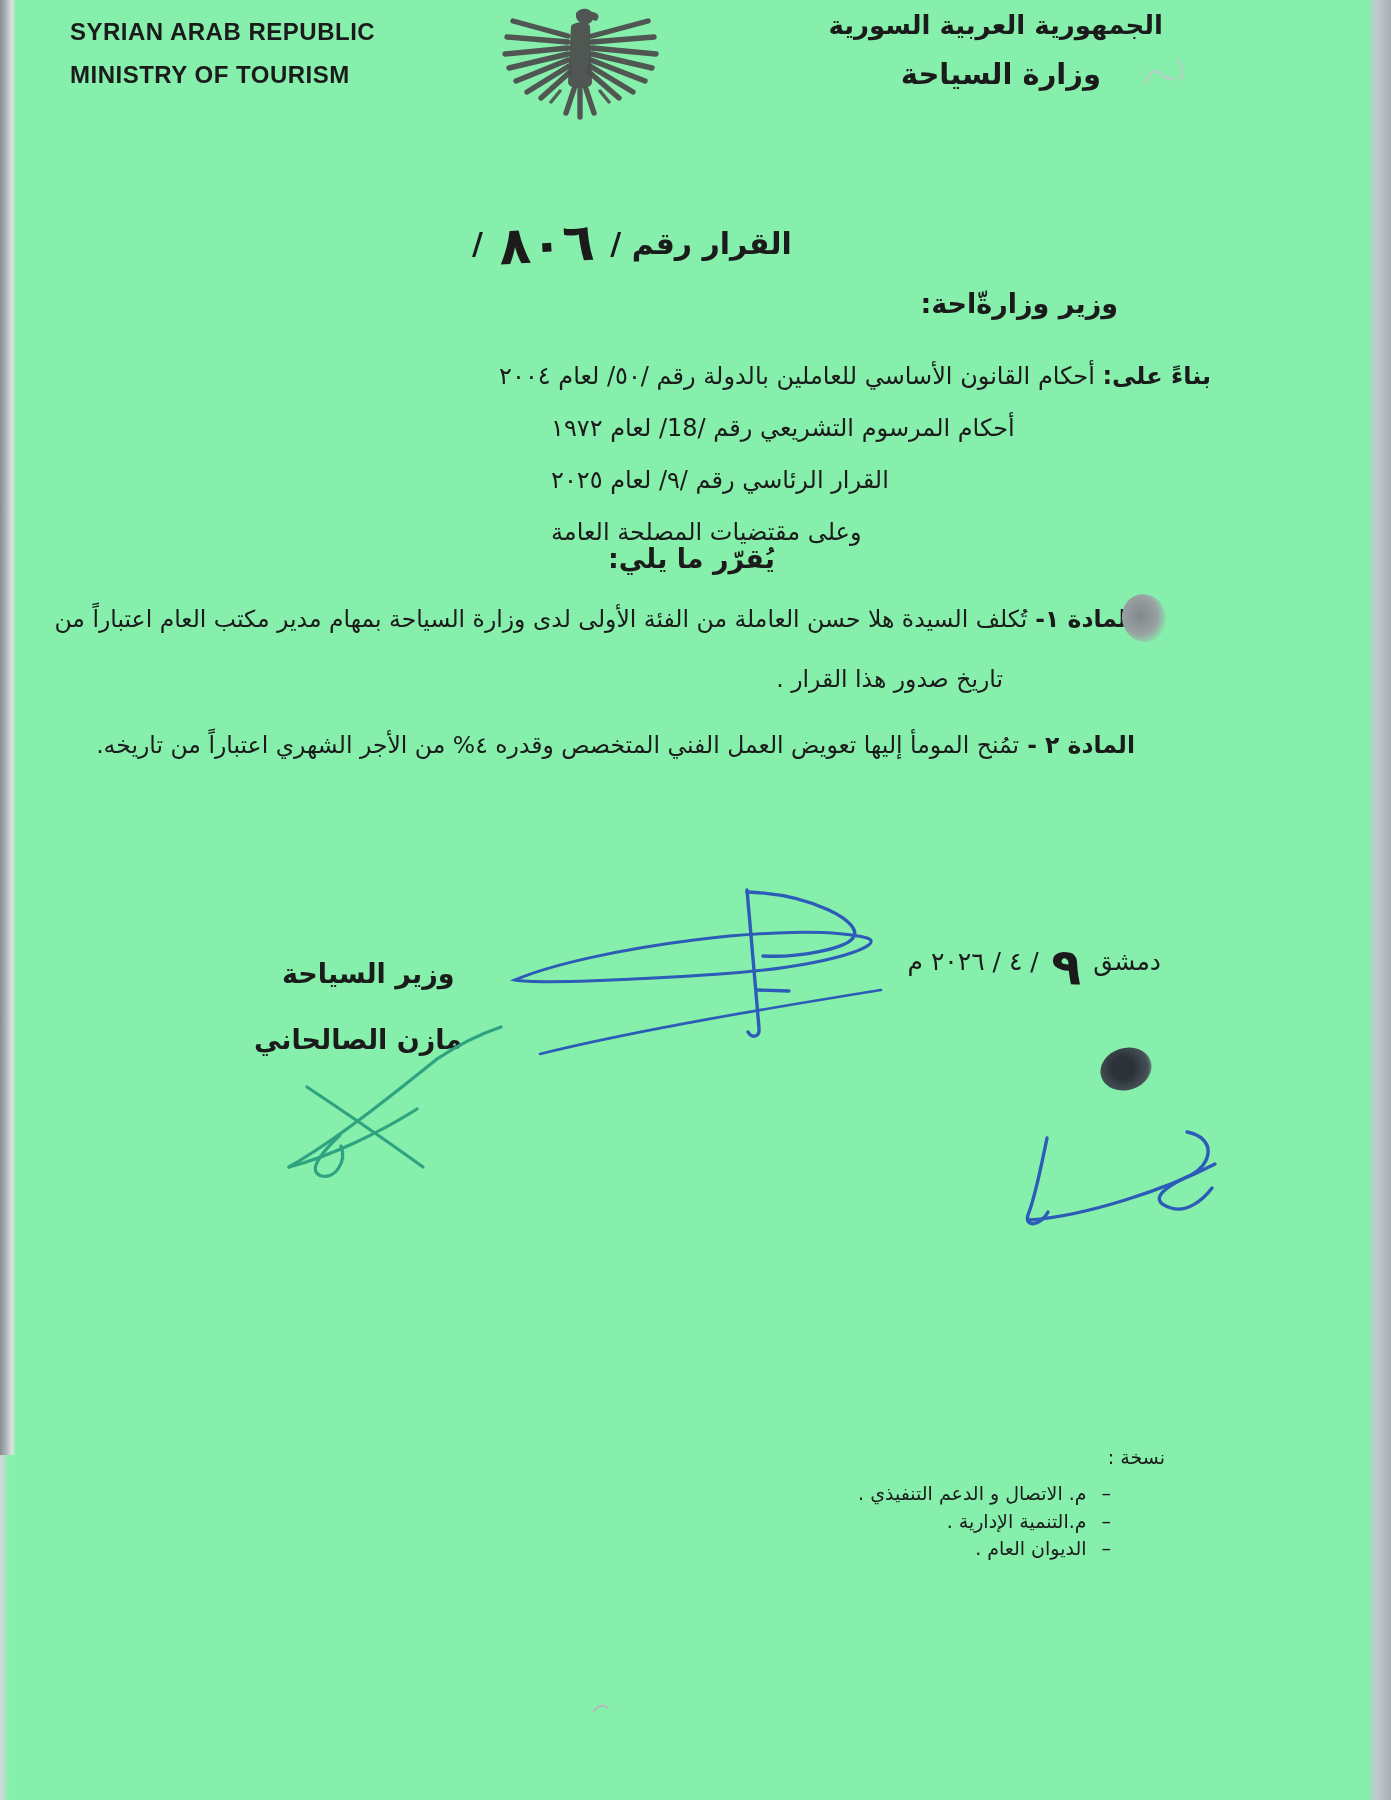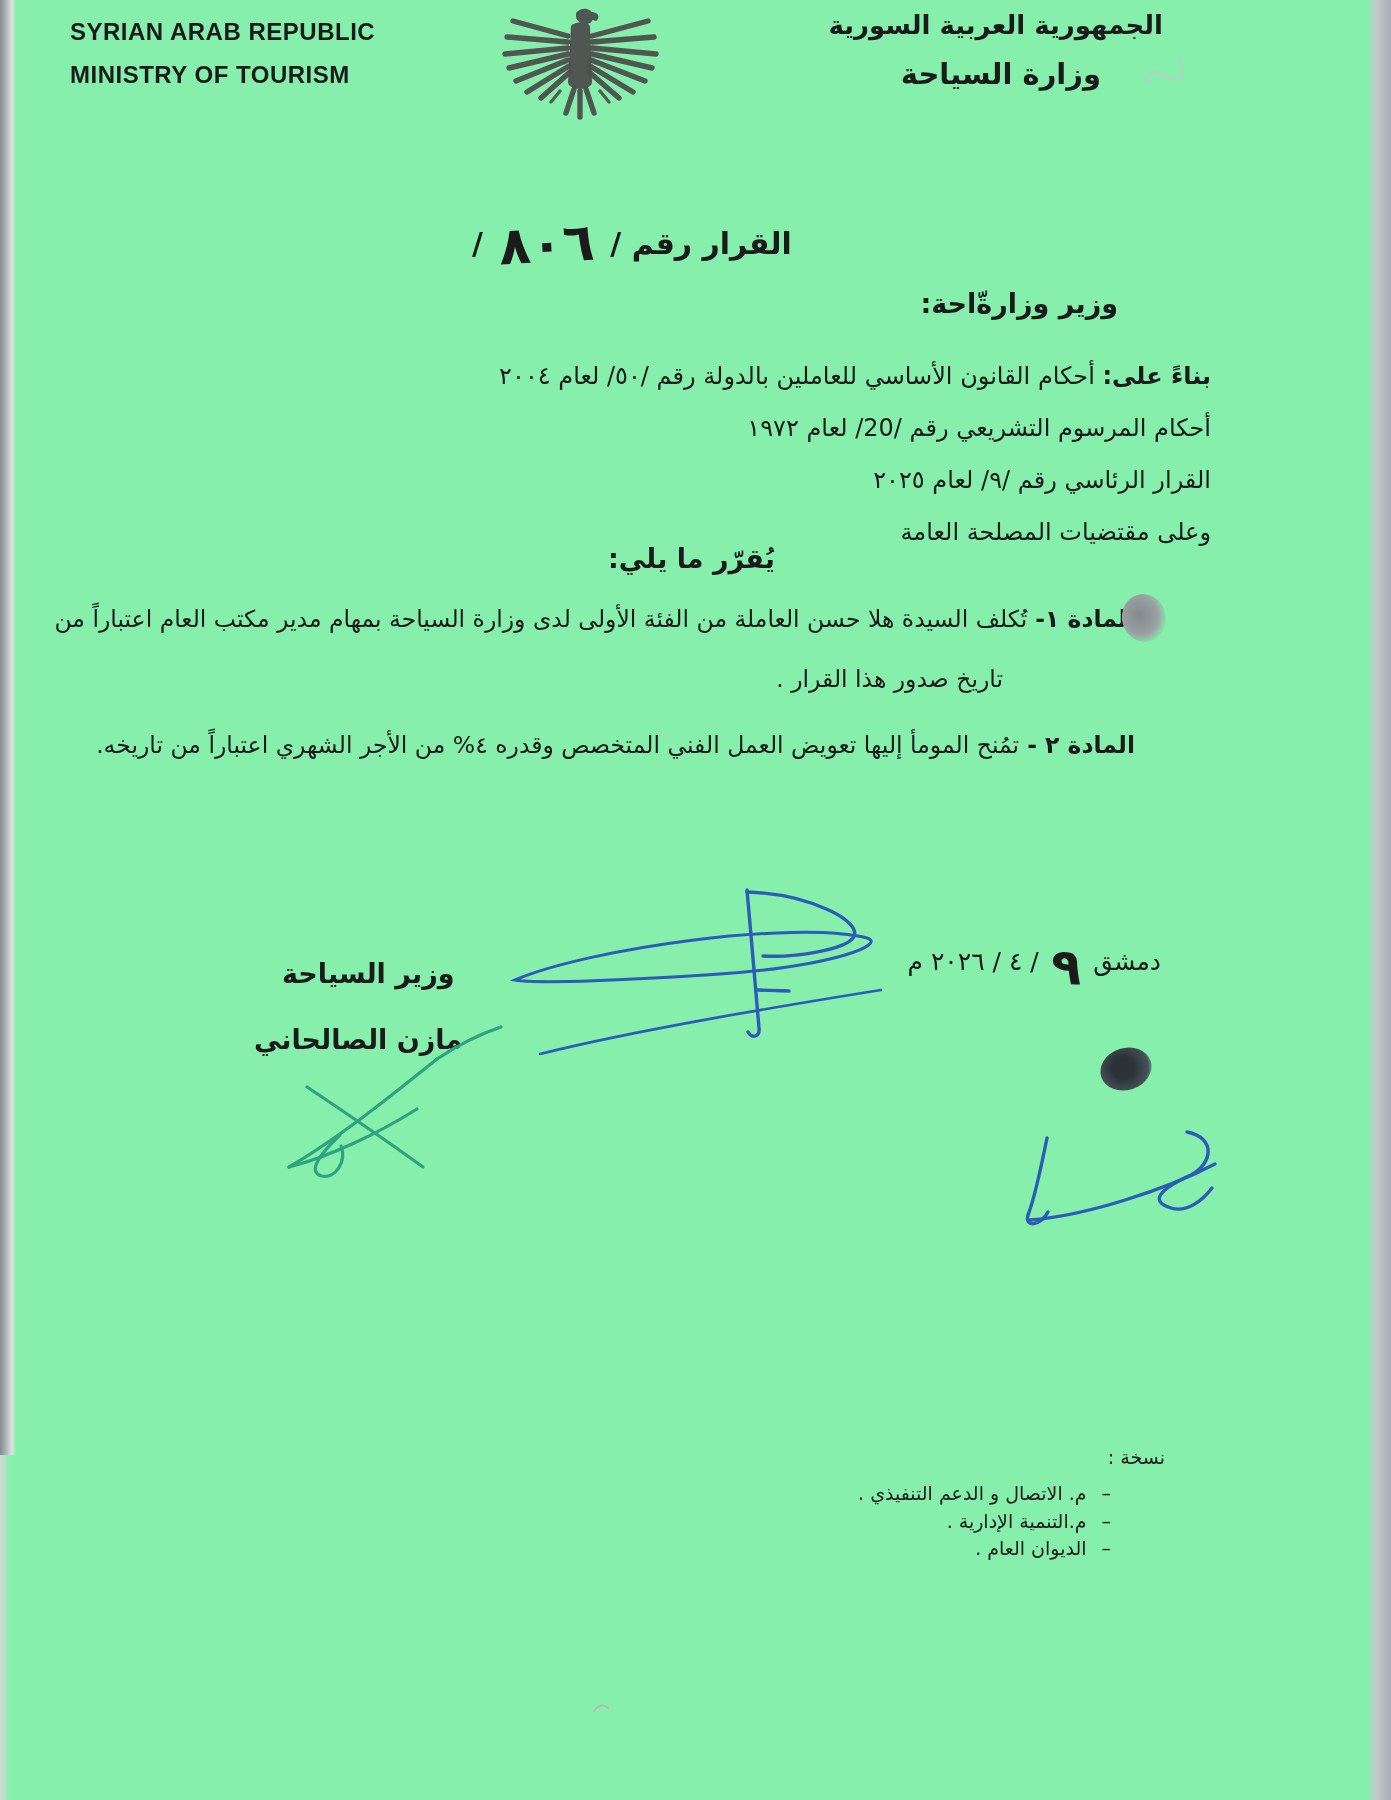--- a/index.html
+++ b/index.html
@@ -29,21 +29,21 @@
   .hdr-ar { position:absolute; direction:rtl; font-weight:bold; }
   .hdr-ar1 { right:228px; top:10px; font-size:26px; }
   .hdr-ar2 { right:290px; top:57px; font-size:29px; }
   .pencil-mark { position:absolute; left:1138px; top:50px; }
   
   .decree-title { position:absolute; left:442px; top:218px; width:380px; text-align:center; direction:rtl; font-size:30px; font-weight:bold; white-space:nowrap; }
   .hand { display:inline-block; font-weight:bold; }
   .hand.num { font-size:52px; letter-spacing:5px; margin:0 16px; vertical-align:-8px; transform:rotate(-3deg); line-height:1; }
   .salutation { position:absolute; right:273px; top:288px; direction:rtl; font-size:27px; font-weight:bold; }
   
-  .preamble { position:absolute; right:180px; top:350px; width:660px; direction:rtl; text-align:right; font-size:24px; line-height:52px; white-space:nowrap; }
+  .preamble { position:absolute; right:180px; top:350px; width:660px; direction:rtl; text-align:left; font-size:24px; line-height:52px; white-space:nowrap; }
   .preamble .intro { font-weight:bold; }
   .decides { position:absolute; left:608px; top:543px; direction:rtl; font-size:27px; font-weight:bold; }
   
   .articles { position:absolute; right:256px; top:602px; width:1052px; direction:rtl; font-size:23.5px; }
   .article { line-height:34px; white-space:nowrap; }
   .art-label { font-weight:bold; margin-left:8px; }
   .a1b { padding-right:132px; margin-top:26px; margin-bottom:32px; white-space:nowrap; line-height:34px; }
   .a2 { margin-bottom:22px; }
   
   .blob1 { position:absolute; left:1122px; top:594px; width:44px; height:48px; border-radius:50%;
@@ -129,21 +129,21 @@
     <span>القرار رقم /</span><span class="hand num">٨٠٦</span><span>/</span>
   </div>
 
   <div class="salutation">وزير وزارةّاحة:</div>
 
   <div class="preamble">
     <div>
       <span class="intro">بناءً على:</span>
       <span>أحكام القانون الأساسي للعاملين بالدولة رقم /٥٠/ لعام ٢٠٠٤</span>
     </div>
-    <div>أحكام المرسوم التشريعي رقم /20/ لعام ١٩٧٢</div>
+    <div>أحكام المرسوم التشريعي رقم /18/ لعام ١٩٧٢</div>
     <div>القرار الرئاسي رقم /٩/ لعام ٢٠٢٥</div>
     <div>وعلى مقتضيات المصلحة العامة</div>
   </div>
 
   <div class="decides">يُقرّر ما يلي:</div>
 
   <div class="articles">
     <div class="article a1">
       <span class="art-label">المادة ١-</span><span>تُكلف السيدة  هلا حسن العاملة من الفئة الأولى لدى وزارة السياحة بمهام مدير مكتب العام   اعتباراً من</span>
     </div>

